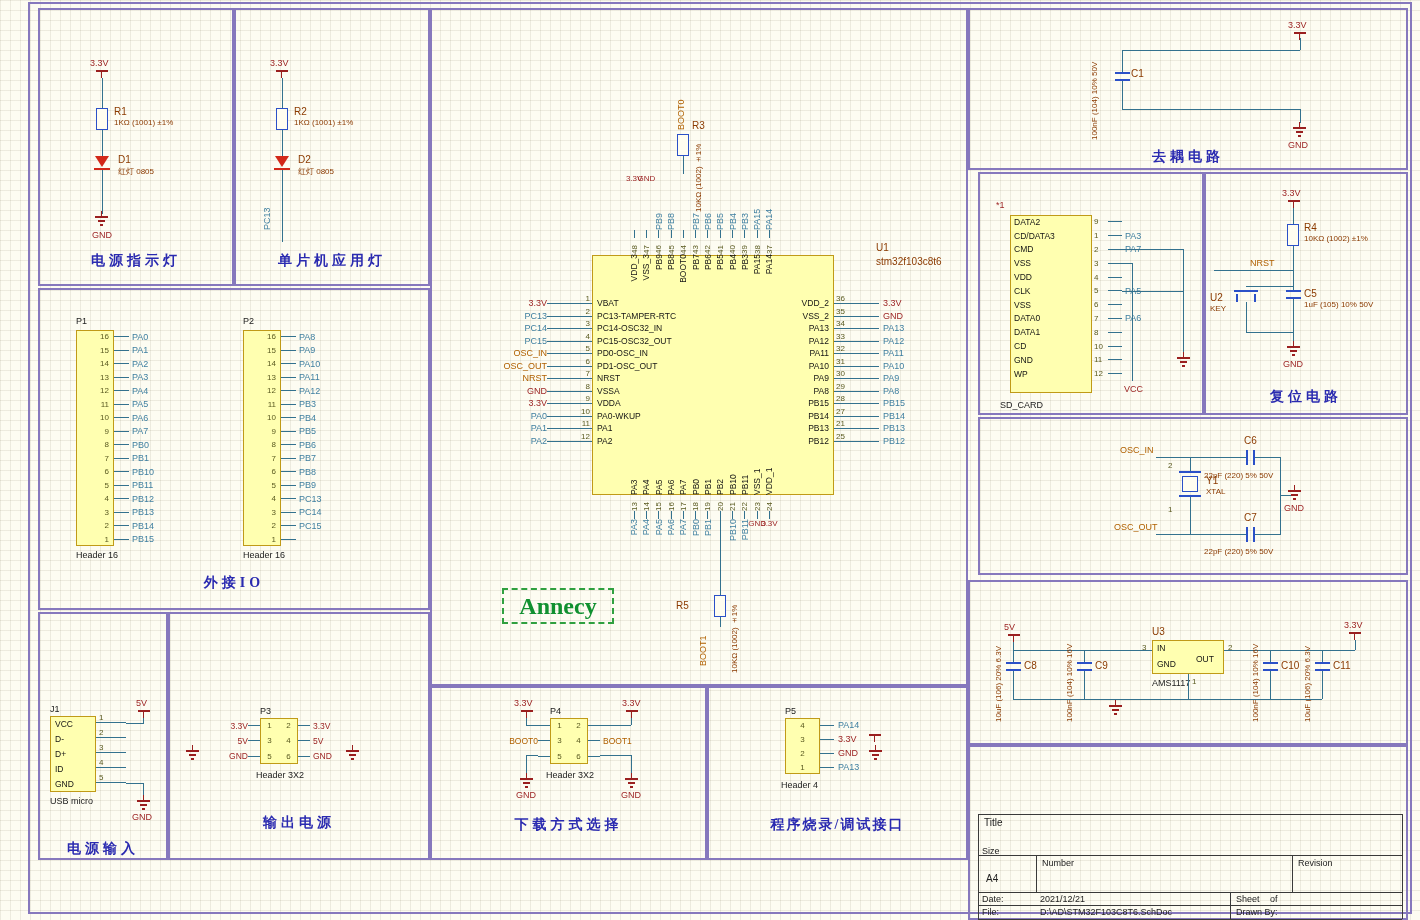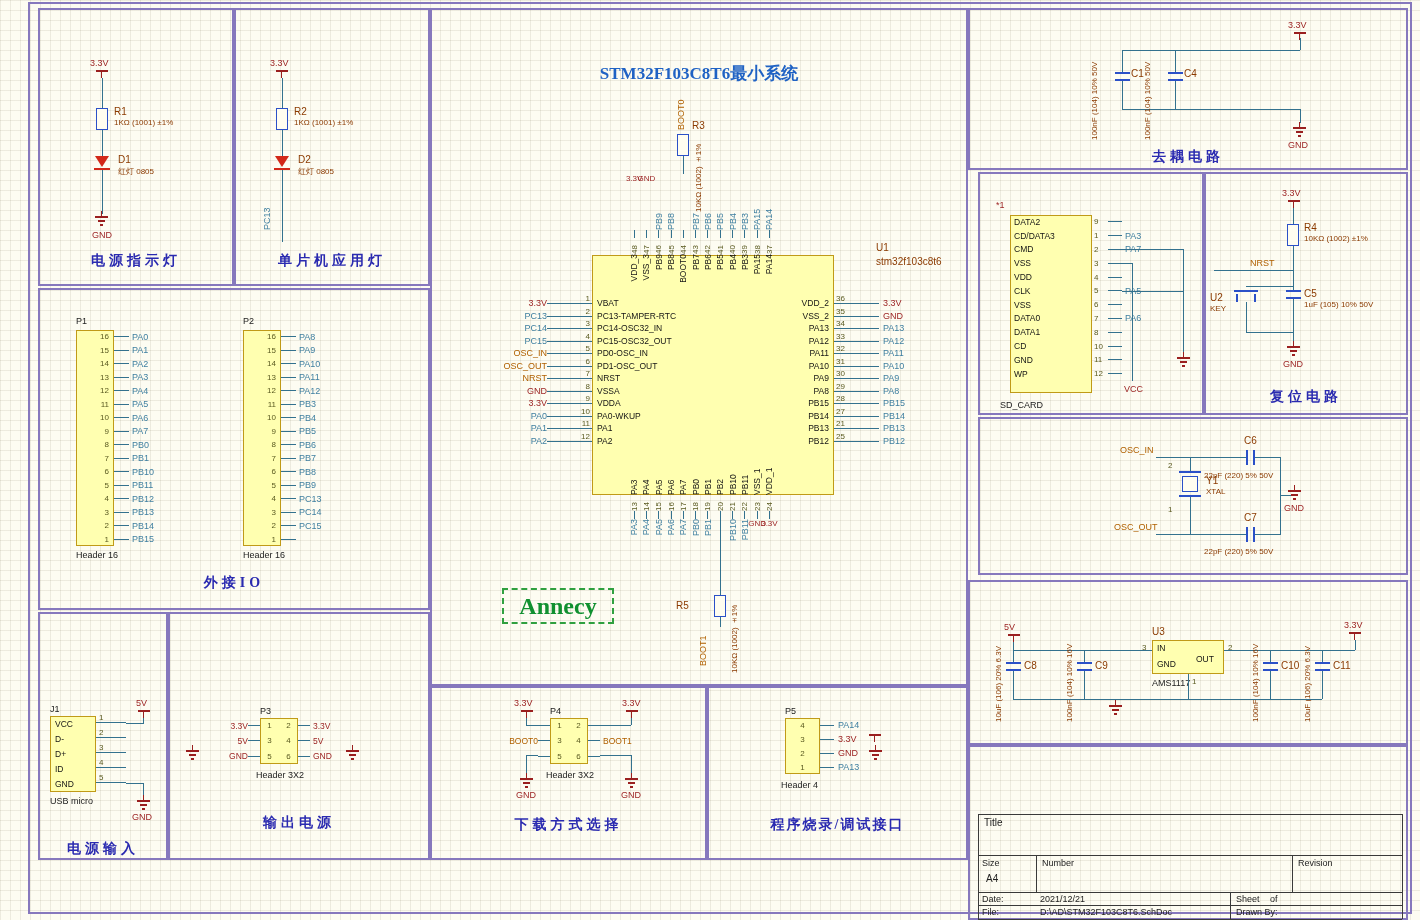--- a/index.html
+++ b/index.html
@@ -469,21 +469,20 @@
         <i></i>
         <i></i>
         <i></i>
         <i></i>
       </span>
     <span class="abs small-dark" style="left:86px;top:156px">Header 3X2</span>
     <div class="seclabel" style="top:200px">输出电源</div>
   </div>
 
   <div class="box" style="left:430px;top:8px;width:538px;height:678px">
-    <div class="main-title">STM32F103C8T6最小系统</div>
 
     <div class="ybox" style="left:160px;top:245px;width:242px;height:240px;border-width:1.5px"></div>
     <span class="abs ref" style="left:444px;top:232px">U1</span>
     <span class="abs ref" style="left:444px;top:246px">stm32f103c8t6</span>
 
     <div class="lrows" style="left:70px;top:287px;width:330px">
 
         <div class="lrow">
           <span class="lnet net pwr">3.3V</span>
           <span class="pinw lpw">
@@ -992,30 +991,20 @@
           <span class="capv">
             <i></i>
             <i></i>
           </span>
           <i class="dcw b"></i>
           <span class="dref ref">C1</span>
         </div>
 
 
 
-        <div class="dcap">
-          <span class="dval val vtext">100nF (104) 10% 50V</span>
-          <i class="dcw t"></i>
-          <span class="capv">
-            <i></i>
-            <i></i>
-          </span>
-          <i class="dcw b"></i>
-          <span class="dref ref">C4</span>
-        </div>
       </div>
     <i class="wv" style="left:330px;top:28px;height:12px"></i>
     <span class="pbar" style="left:324px;top:22px">
         <i></i>
         <i></i>
       </span>
     <span class="abs pwr" style="left:318px;top:10px">3.3V</span>
     <i class="wv" style="left:330px;top:99px;height:14px"></i>
     <span class="gnd-sym" style="left:323px;top:117px">
         <i></i>
@@ -1287,21 +1276,21 @@
     <i class="tbl-h" style="left:8px;top:108px;width:424px"></i>
     <i class="tbl-h" style="left:8px;top:145px;width:424px"></i>
     <i class="tbl-h" style="left:8px;top:158px;width:424px"></i>
     <i class="tbl-h" style="left:8px;top:172px;width:424px"></i>
     <i class="tbl-v" style="left:8px;top:67px;height:105px"></i>
     <i class="tbl-v" style="left:432px;top:67px;height:105px"></i>
     <i class="tbl-v" style="left:66px;top:108px;height:37px"></i>
     <i class="tbl-v" style="left:322px;top:108px;height:37px"></i>
     <i class="tbl-v" style="left:260px;top:145px;height:27px"></i>
     <span class="tbt" style="left:14px;top:70px;font-size:10px">Title</span>
-    <span class="tbt" style="left:12px;top:111px">Size</span>
+    <span class="tbt" style="left:12px;top:99px">Size</span>
     <span class="tbt" style="left:16px;top:126px;font-size:10px">A4</span>
     <span class="tbt" style="left:72px;top:111px">Number</span>
     <span class="tbt" style="left:328px;top:111px">Revision</span>
     <span class="tbt" style="left:12px;top:147px">Date:</span>
     <span class="tbt" style="left:70px;top:147px">2021/12/21</span>
     <span class="tbt" style="left:266px;top:147px">Sheet</span>
     <span class="tbt" style="left:300px;top:147px">of</span>
     <span class="tbt" style="left:12px;top:160px">File:</span>
     <span class="tbt" style="left:70px;top:160px">D:\AD\STM32F103C8T6.SchDoc</span>
     <span class="tbt" style="left:266px;top:160px">Drawn By:</span>

